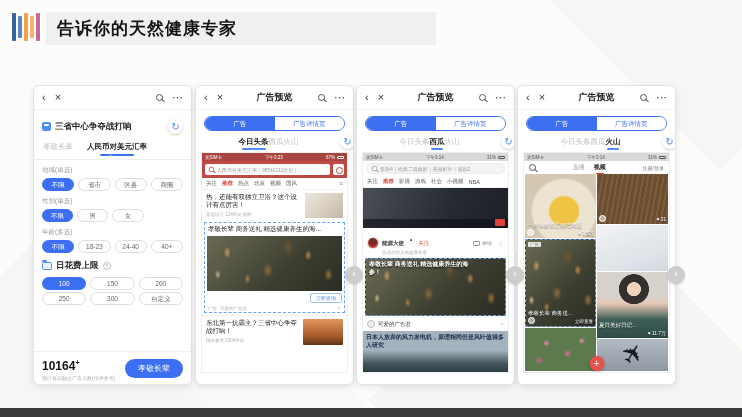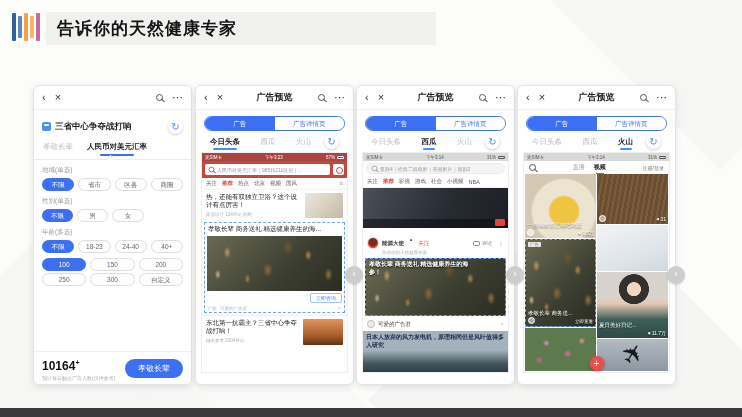--- a/index.html
+++ b/index.html
@@ -52,21 +52,21 @@
   .p1-footer{position:absolute;left:0;right:0;bottom:0;height:33px;border-top:1px solid #f0f0f0;display:flex;align-items:center;padding:0 8px;justify-content:space-between;background:#fff}
   .reach-num{font-size:12px;font-weight:bold;color:#111}
   .reach-num sup{font-size:7px}
   .reach-note{font-size:5px;color:#b0b0b0;margin-top:1px}
   .cta-btn{height:19px;padding:0 13px;border-radius:10px;background:#3d6ff2;color:#fff;font-size:8px;border:none;line-height:19px}
   
   .toggle{margin:6px 8px 0;height:15px;border:1px solid #3d6ff2;border-radius:8px;display:flex;overflow:hidden;font-size:6.5px}
   .tg{flex:1;text-align:center;line-height:14px}
   .tg.on{background:#3d6ff2;color:#fff}
   .tg.off{color:#3d6ff2;background:#fff}
-  .plat-tabs{display:flex;align-items:center;margin:6px 20px 0 14px;font-size:7.5px;color:#bdbdbd;justify-content:space-between;position:relative;padding-right:22px}
+  .plat-tabs{display:flex;align-items:center;margin:6px 4px 0 14px;font-size:7.5px;color:#bdbdbd;justify-content:center;position:relative;padding-right:22px}
   .pt{position:relative}
   .pt.on{color:#222;font-weight:bold}
   .pt.on::after{content:"";position:absolute;left:10%;right:10%;bottom:-3px;height:2px;background:#4d8df5;border-radius:1px}
   .plat-tabs .refresh-chip{position:absolute;right:-6px;top:-3px;margin:0}
   .app{position:absolute;left:5px;right:5px;top:66px;bottom:11px;overflow:hidden;border:1px solid #efefef;background:#fff}
   .status{height:8px;display:flex;justify-content:space-between;align-items:center;padding:0 3px;font-size:4.5px}
   .batt{width:7px;height:3px;border:1px solid currentColor;border-radius:1px;display:inline-block;margin-left:2px}
   
   .tt-status{background:#a84540;color:#fff}
   .tt-search{height:17px;background:#bf4a43;display:flex;align-items:center;padding:0 3px;gap:3px}
@@ -206,20 +206,25 @@
       </div>
 
       <div class="grp-label">年龄(多选)</div>
       <div class="pill-row">
         <span class="pill sel">不限</span>
         <span class="pill">18-23</span>
         <span class="pill">24-40</span>
         <span class="pill">40+</span>
       </div>
 
+      <div class="sec-row">
+        <span class="folder"></span>
+        <span class="sec-title">日花费上限</span>
+        <span class="qmark">?</span>
+      </div>
       <div class="pill-row" style="margin-top:5px">
         <span class="pill sel">100</span>
         <span class="pill">150</span>
         <span class="pill">200</span>
       </div>
       <div class="pill-row">
         <span class="pill">250</span>
         <span class="pill">300</span>
         <span class="pill">自定义</span>
       </div>

